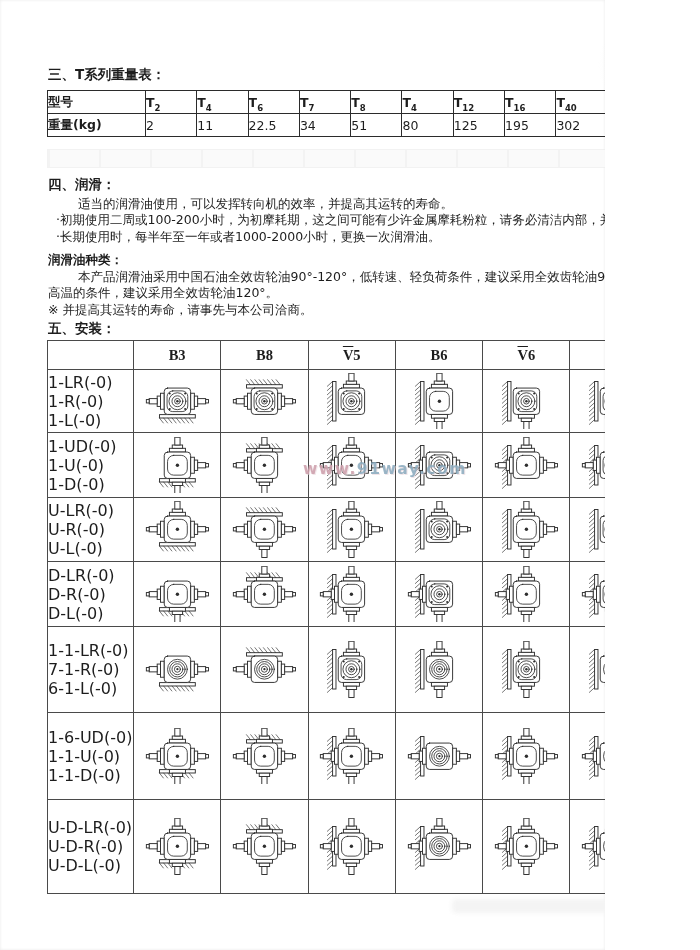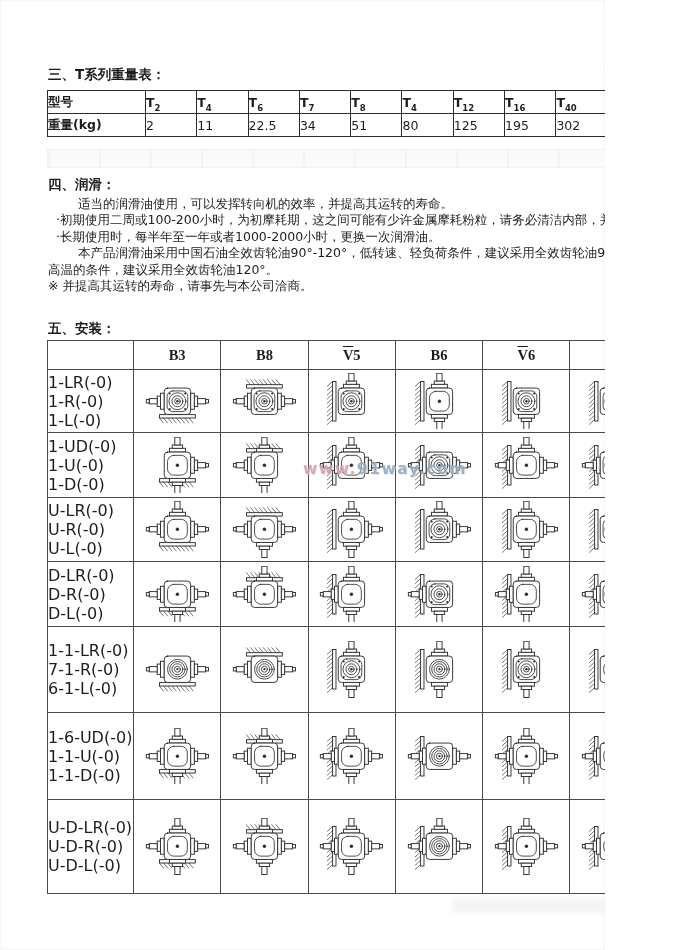--- a/index.html
+++ b/index.html
@@ -101,20 +101,21 @@
       </table>
   </div>
 
   <div class="ghost-row"></div>
 
   <div class="lube">
     <div class="t">四、润滑：</div>
     <p class="indent">适当的润滑油使用，可以发挥转向机的效率，并提高其运转的寿命。</p>
     <p class="bullet">·初期使用二周或100-200小时，为初摩耗期，这之间可能有少许金属摩耗粉粒，请务必清洁内部，并换新润滑油。</p>
     <p class="bullet">·长期使用时，每半年至一年或者1000-2000小时，更换一次润滑油。</p>
+    <p class="types">润滑油种类：</p>
     <p class="indent">本产品润滑油采用中国石油全效齿轮油90°-120°，低转速、轻负荷条件，建议采用全效齿轮油90°，重负荷、</p>
     <p>高温的条件，建议采用全效齿轮油120°。</p>
     <p>※ 并提高其运转的寿命，请事先与本公司洽商。</p>
   </div>
 
   <div class="sec-h" style="top:320px;">五、安装：</div>
 
   <div class="it-wrap">
     <table class="it">
         <colgroup>

